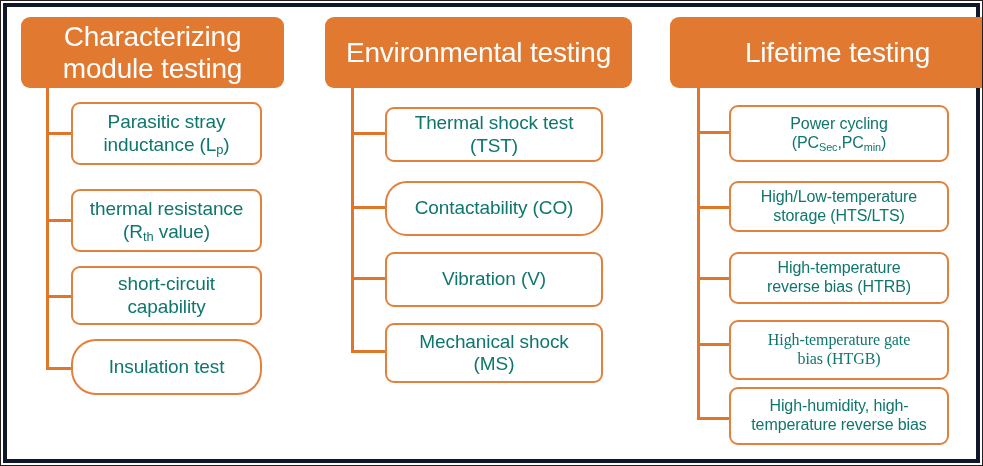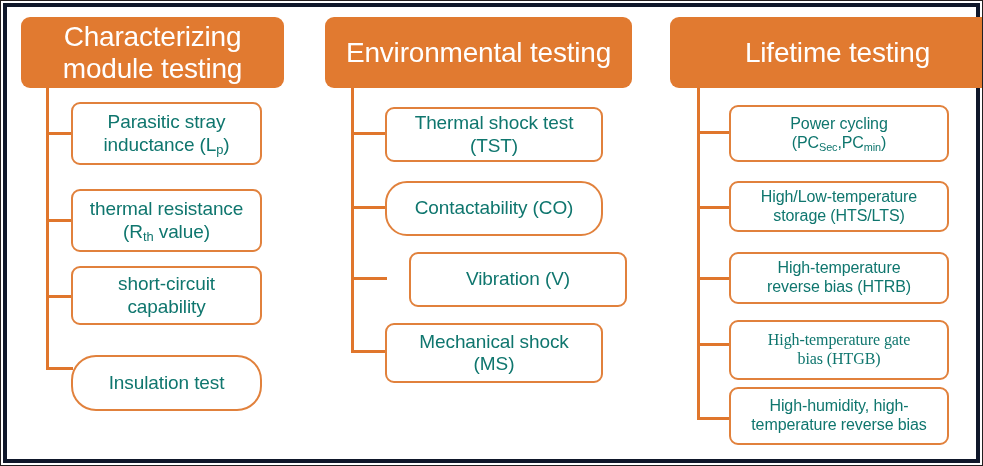--- a/index.html
+++ b/index.html
@@ -76,33 +76,33 @@
     background: #e0762c;
   }
 
   
   #col1 .header { left: 14px; top: 10px; width: 263px; height: 71px; font-size: 28px; font-weight: 400; }
   #col1 .trunk  { left: 39px; top: 81px; height: 282px; }
   #col1 .node   { left: 64px; width: 191px; font-size: 19px; }
   #n1-0 { top: 95px;  height: 63px; }
   #n1-1 { top: 182px; height: 63px; }
   #n1-2 { top: 259px; height: 59px; }
-  #n1-3 { top: 348px; height: 56px; border-radius: 25px; }
+  #n1-3 { top: 332px; height: 56px; border-radius: 25px; }
   #s1-0 { left: 39px; width: 27px; top: 125px; }
   #s1-1 { left: 39px; top: 212px; width: 27px; }
   #s1-2 { left: 39px; top: 288px; width: 27px; }
   #s1-3 { left: 39px; top: 360px; width: 27px; }
 
   
   #col2 .header { left: 318px; top: 10px; width: 307px; height: 71px; font-size: 28px; font-weight: 400; }
   #col2 .trunk  { left: 344px; top: 81px; height: 265px; }
   #col2 .node   { left: 378px; width: 218px; font-size: 19px; }
   #n2-0 { top: 100px; height: 55px; font-size: 17px; }
   #n2-1 { top: 174px; height: 55px; border-radius: 22px; }
-  #n2-2 { top: 245px; height: 55px; margin-left: 24px; }
+  #n2-2 { top: 245px; height: 55px; }
   #n2-3 { top: 316px; height: 60px; }
   #s2-0 { left: 344px; top: 125px; width: 36px; }
   #s2-1 { left: 344px; top: 199px; width: 36px; }
   #s2-2 { left: 344px; top: 270px; width: 36px; }
   #s2-3 { left: 344px; top: 343px; width: 36px; }
 
   
   #col3 .header { left: 663px; top: 10px; width: 335px; height: 71px; font-size: 28px; font-weight: 400; }
   #col3 .trunk  { left: 690px; top: 81px; height: 332px; }
   #col3 .node   { left: 722px; width: 220px; font-size: 16px; }

